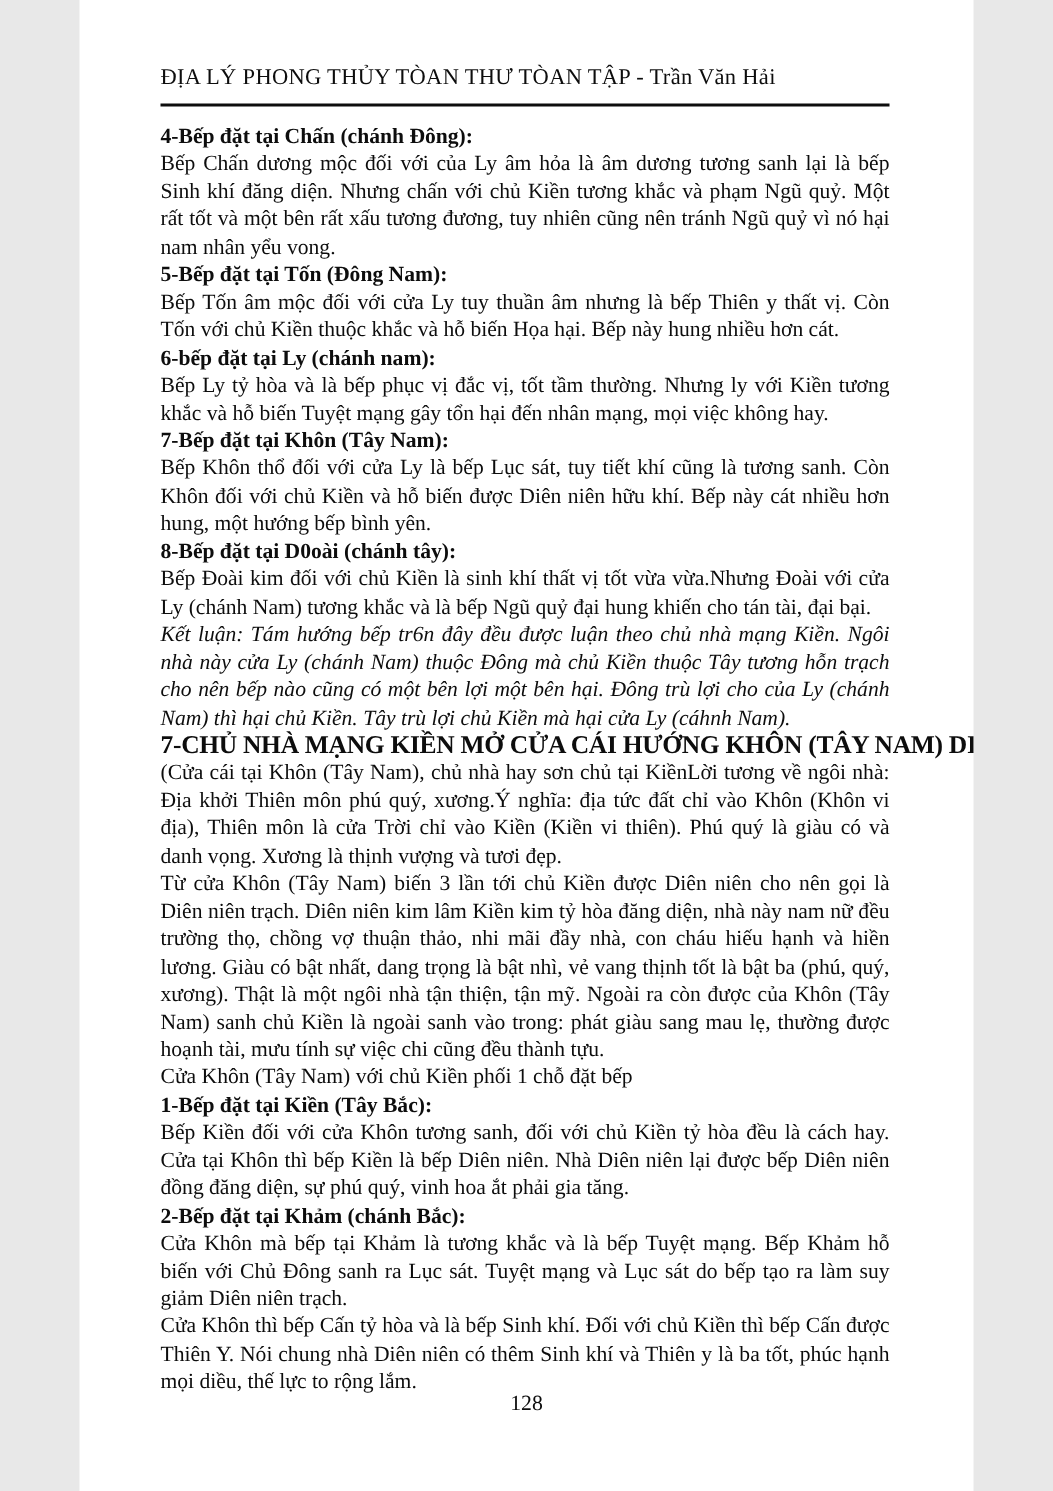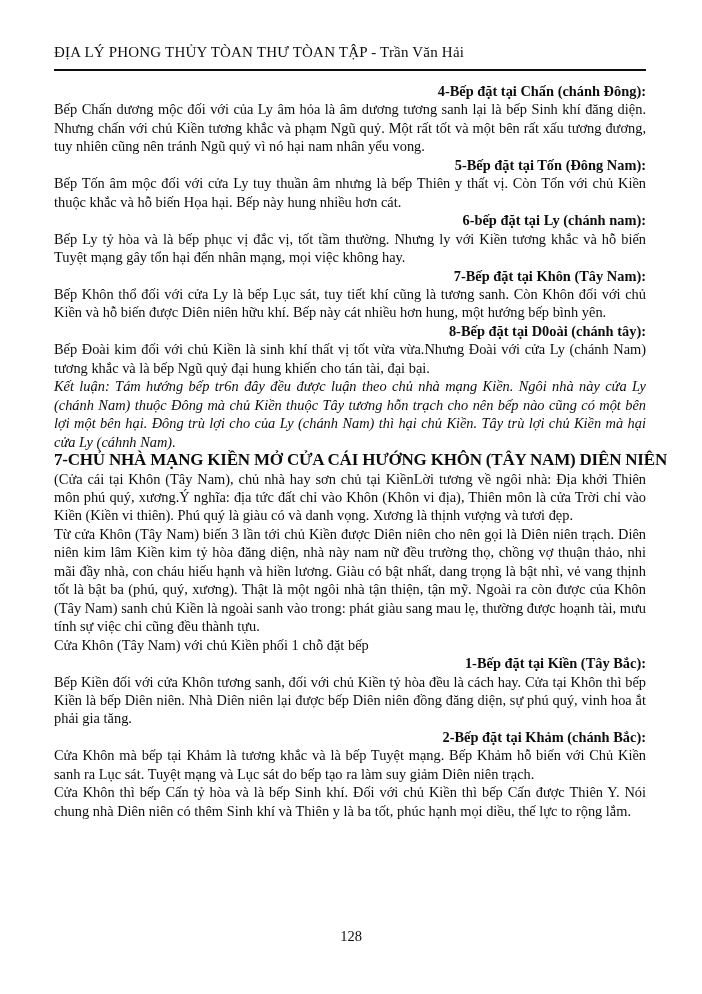--- a/index.html
+++ b/index.html
@@ -1,18 +1,18 @@
 <!DOCTYPE html>
 <html><head>
 <meta charset="utf-8">
 <style>
   html, body { margin: 0; padding: 0; background: #e8e8e8; }
   .page {
     position: relative;
-    width: 702px;
+    width: 596px;
     height: 994px;
     margin: 0 auto;
     background: #ffffff;
     color: #0d0d0d;
     font-family: "Liberation Serif", serif;
     box-sizing: border-box;
     overflow: hidden;
   }
   .content {
     position: absolute;
@@ -26,21 +26,21 @@
     letter-spacing: 0.2px;
     white-space: nowrap;
   }
   .hdr-rule {
     border: none;
     border-top: 2px solid #0d0d0d;
     margin: 7px 0 11px 0;
   }
   .bodytext { font-size: 14.4px; line-height: 18.45px; }
   .h, .p, .it, .H { margin: 0; padding: 0; }
-  .h { font-weight: bold; text-align: right; }
+  .h { font-weight: bold; text-align: left; }
   .p { text-align: justify; }
   .it { font-style: italic; text-align: justify; }
   .H {
     font-weight: bold;
     font-size: 17px;
     letter-spacing: -0.2px;
     white-space: nowrap;
   }
   .footer {
     position: absolute;
@@ -70,20 +70,20 @@
       <p class="h">8-Bếp đặt tại D0oài (chánh tây):</p>
       <p class="p">Bếp Đoài kim đối với chủ Kiền là sinh khí thất vị tốt vừa vừa.Nhưng Đoài với cửa Ly (chánh Nam) tương khắc và là bếp Ngũ quỷ đại hung khiến cho tán tài, đại bại.</p>
       <p class="it">Kết luận: Tám hướng bếp tr6n đây đều được luận theo chủ nhà mạng Kiền. Ngôi nhà này cửa Ly (chánh Nam) thuộc Đông mà chủ Kiền thuộc Tây tương hỗn trạch cho nên bếp nào cũng có một bên lợi một bên hại. Đông trù lợi cho của Ly (chánh Nam) thì hại chủ Kiền. Tây trù lợi chủ Kiền mà hại cửa Ly (cáhnh Nam).</p>
       <p class="H">7-CHỦ NHÀ MẠNG KIỀN MỞ CỬA CÁI HƯỚNG KHÔN (TÂY NAM) DIÊN NIÊN</p>
       <p class="p">(Cửa cái tại Khôn (Tây Nam), chủ nhà hay sơn chủ  tại KiềnLời tương về ngôi nhà: Địa khởi Thiên môn phú quý, xương.Ý nghĩa: địa tức đất chỉ vào Khôn (Khôn vi địa), Thiên môn là cửa Trời chỉ vào Kiền (Kiền vi thiên). Phú quý là giàu có và danh vọng. Xương là thịnh vượng và tươi đẹp.</p>
       <p class="p">Từ cửa Khôn (Tây Nam) biến 3 lần tới chủ Kiền được Diên niên cho nên gọi là Diên niên trạch. Diên niên kim lâm Kiền kim tỷ hòa đăng diện, nhà này nam nữ đều trường thọ, chồng vợ thuận thảo, nhi mãi đầy nhà, con cháu hiếu hạnh và hiền lương. Giàu có bật nhất, dang trọng là bật nhì, vẻ vang thịnh tốt là bật ba (phú, quý, xương). Thật là một ngôi nhà tận thiện, tận mỹ. Ngoài ra còn được của Khôn (Tây Nam) sanh chủ Kiền là ngoài sanh vào trong: phát giàu sang mau lẹ, thường được hoạnh tài, mưu tính sự việc chi cũng đều thành tựu.</p>
       <p class="p">Cửa Khôn (Tây Nam) với chủ Kiền phối 1 chỗ đặt bếp</p>
       <p class="h">1-Bếp đặt tại Kiền (Tây Bắc):</p>
       <p class="p">Bếp Kiền đối với cửa Khôn tương sanh, đối với chủ Kiền tỷ hòa đều là cách hay. Cửa tại Khôn thì bếp Kiền là bếp Diên niên. Nhà Diên niên lại được bếp Diên niên đồng đăng diện, sự phú quý, vinh hoa ắt phải gia tăng.</p>
       <p class="h">2-Bếp đặt tại Khảm (chánh Bắc):</p>
-      <p class="p">Cửa Khôn mà bếp tại Khảm là tương khắc và là bếp Tuyệt mạng. Bếp Khảm hỗ biến với Chủ Kiền sanh ra Lục sát. Tuyệt mạng và Lục sát do bếp tạo ra làm suy giảm Diên niên trạch.</p>
+      <p class="p">Cửa Khôn mà bếp tại Khảm là tương khắc và là bếp Tuyệt mạng. Bếp Khảm hỗ biến với Chủ Đông sanh ra Lục sát. Tuyệt mạng và Lục sát do bếp tạo ra làm suy giảm Diên niên trạch.</p>
       <p class="p">Cửa Khôn thì bếp Cấn tỷ hòa và là bếp Sinh khí. Đối với chủ Kiền thì bếp Cấn được Thiên Y. Nói chung nhà Diên niên có thêm Sinh khí và Thiên y là ba tốt, phúc hạnh mọi diều, thế lực to rộng lắm.</p>
     </div>
   </div>
   <div class="footer">
     <span>128</span>
   </div>
 </div>
 
 </body></html>

